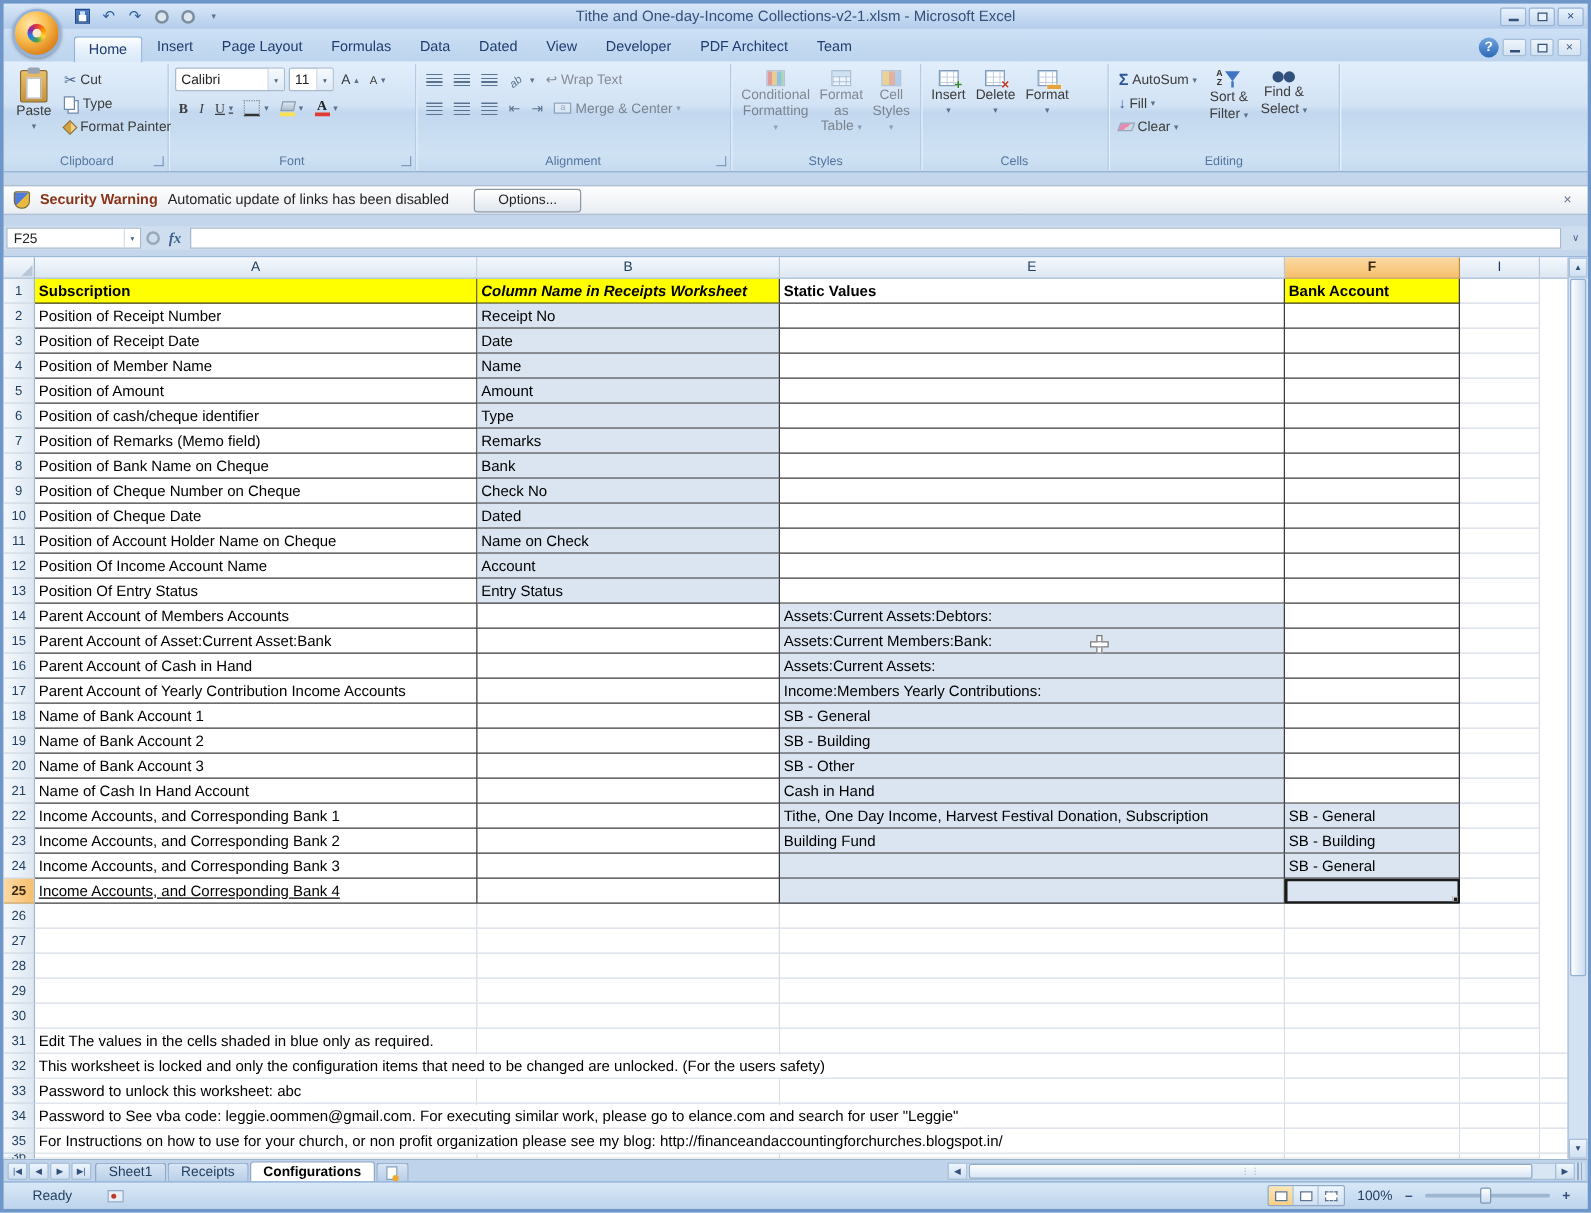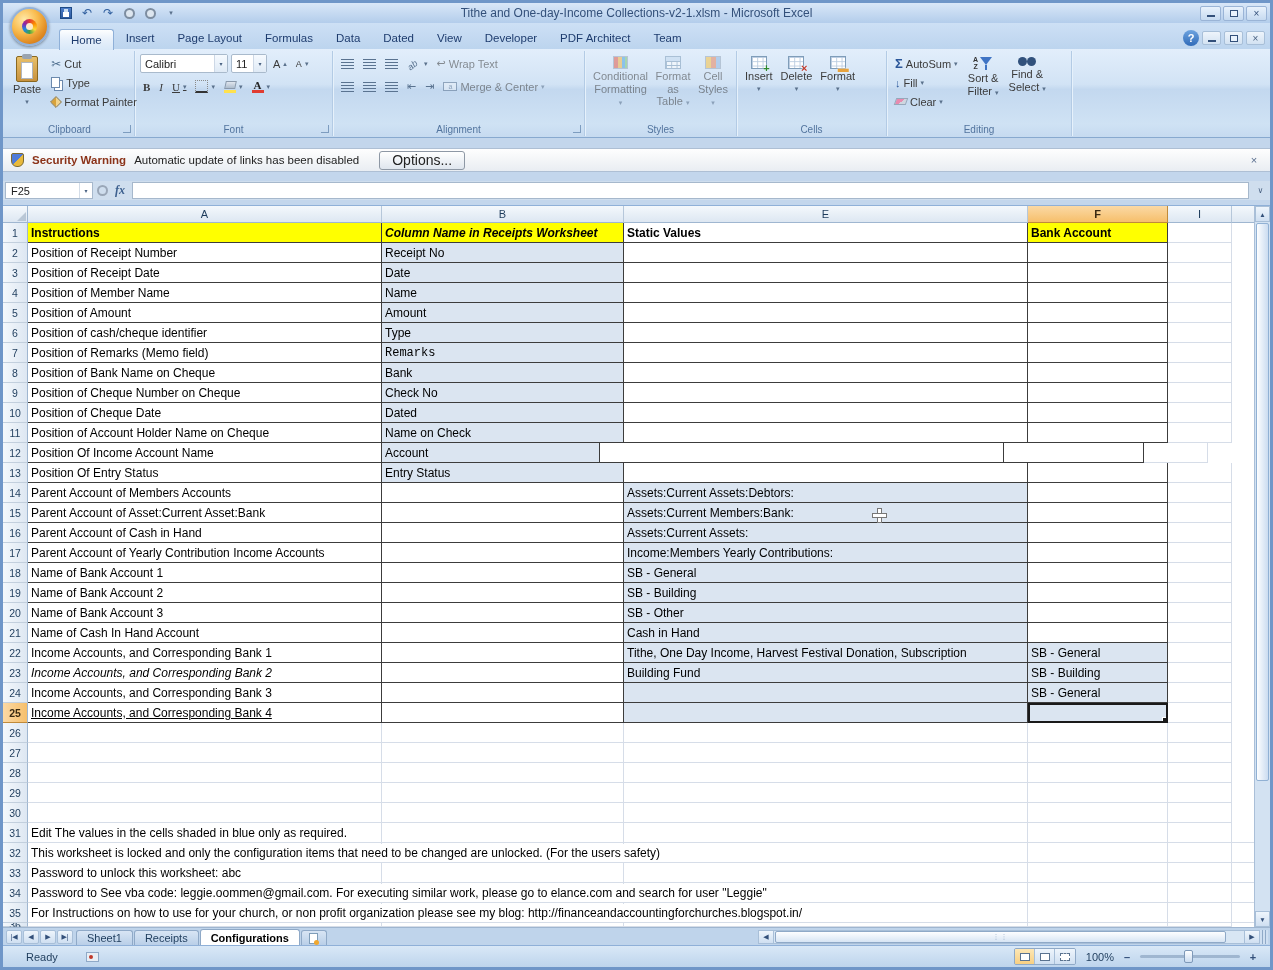--- a/index.html
+++ b/index.html
@@ -75,25 +75,25 @@
 .icon-sort .stem{position:absolute;right:6px;top:9px;width:2px;height:5px;background:#3f74c4}
 .bino{width:18px;height:11px;position:relative}
 .bino::before,.bino::after{content:"";position:absolute;top:1px;width:9px;height:9px;border-radius:50%;background:#31517c}
 .bino::before{left:0}.bino::after{right:0}
 
 .strip{flex:none;background:#c3d6ec}
 .secbar{height:24px;flex:none;background:linear-gradient(#fefefe,#e9edf2);border-top:1px solid #aebfd4;border-bottom:1px solid #aebfd4;display:flex;align-items:center;gap:8px;padding-left:8px}
 .shield{width:13px;height:14px;border-radius:2px 2px 6px 6px;background:linear-gradient(135deg,#4f7bd9 50%,#e8b93c 50%);border:1px solid #7d6a2f}
 .sec-title{font-weight:bold;color:#8b3319;font-size:11.5px}
 .sec-msg{color:#222;font-size:11.5px}
-.opts{margin-left:12px;width:86px;height:19px;font-size:14px;color:#222;background:linear-gradient(#fff,#dfe6ee);border:1px solid #8e98a5;border-radius:3px;font-family:"Liberation Sans",sans-serif}
+.opts{margin-left:12px;width:86px;height:19px;font-size:11px;color:#222;background:linear-gradient(#fff,#dfe6ee);border:1px solid #8e98a5;border-radius:3px;font-family:"Liberation Sans",sans-serif}
 .sec-close{margin-left:auto;margin-right:8px;color:#5a6f8f;font-size:11px;width:16px;text-align:center}
 
 .fbar{height:19px;flex:none;background:#cfdeee;display:flex;align-items:stretch;gap:4px;padding:1px 2px}
-.namebox{width:88px;background:#fff;border:1px solid #a6b8cc;display:flex;align-items:center;font-size:11px;color:#222;padding-left:5px}
+.namebox{width:108px;background:#fff;border:1px solid #a6b8cc;display:flex;align-items:center;font-size:11px;color:#222;padding-left:5px}
 .nb-arr{margin-left:auto;width:13px;text-align:center;font-size:6px;color:#4a6282;border-left:1px solid #d4dde8;align-self:stretch;display:flex;align-items:center;justify-content:center}
 .fb-circle{width:11px;height:11px;border:2px solid #9aa7b8;border-radius:50%;align-self:center}
 .fx{font-family:"Liberation Serif",serif;font-style:italic;font-weight:bold;color:#3e618f;font-size:12px;align-self:center;padding:0 3px}
 .finput{flex:1;background:#fff;border:1px solid #a6b8cc}
 .fb-expand{width:15px;display:flex;align-items:center;justify-content:center;font-size:8px;color:#4a6282}
 .sep6{height:6px;border-bottom:1px solid #8fb0d8}
 
 .sheet-wrap{height:721px;flex:none;position:relative;background:#fff}
 .colhrow{display:flex;height:17px}
 .corner{width:25px;flex:none;background:linear-gradient(#f4f8fc,#dde7f2);border-right:1px solid #9fb6d0;border-bottom:1px solid #9fb6d0;position:relative}
@@ -470,21 +470,21 @@
         <div class="colh" style="width: 242px;">B</div>
         <div class="colh" style="width: 404px;">E</div>
         <div class="colh sel" style="width: 140px;">F</div>
         <div class="colh" style="width: 64px;">I</div>
         <div class="colh filler"></div>
       </div>
     <div class="gridbody">
         <div class="grow">
           <div class="rowh">1</div>
           <div class="cell tbl y bold" style="width: 354px;">
-            <span>Instructions</span>
+            <span>Subscription</span>
           </div>
           <div class="cell tbl y bold" style="width: 242px; font-style: italic;">
             <span>Column Name in Receipts Worksheet</span>
           </div>
           <div class="cell tbl bold" style="width: 404px;">
             <span>Static Values</span>
           </div>
           <div class="cell tbl y bold" style="width: 140px;">
             <span>Bank Account</span>
           </div>
@@ -548,21 +548,21 @@
           </div>
           <div class="cell tbl" style="width: 404px;"></div>
           <div class="cell tbl" style="width: 140px;"></div>
           <div class="cell" style="width: 64px;"></div>
         </div>
         <div class="grow">
           <div class="rowh">7</div>
           <div class="cell tbl" style="width: 354px;">
             <span>Position of Remarks (Memo field)</span>
           </div>
-          <div class="cell tbl b" style="width: 242px; font-family: Liberation Mono, monospace;">
+          <div class="cell tbl b" style="width: 242px;">
             <span>Remarks</span>
           </div>
           <div class="cell tbl" style="width: 404px;"></div>
           <div class="cell tbl" style="width: 140px;"></div>
           <div class="cell" style="width: 64px;"></div>
         </div>
         <div class="grow">
           <div class="rowh">8</div>
           <div class="cell tbl" style="width: 354px;">
             <span>Position of Bank Name on Cheque</span>
@@ -608,21 +608,21 @@
           </div>
           <div class="cell tbl" style="width: 404px;"></div>
           <div class="cell tbl" style="width: 140px;"></div>
           <div class="cell" style="width: 64px;"></div>
         </div>
         <div class="grow">
           <div class="rowh">12</div>
           <div class="cell tbl" style="width: 354px;">
             <span>Position Of Income Account Name</span>
           </div>
-          <div class="cell tbl b" style="width: 218px;">
+          <div class="cell tbl b" style="width: 242px;">
             <span>Account</span>
           </div>
           <div class="cell tbl" style="width: 404px;"></div>
           <div class="cell tbl" style="width: 140px;"></div>
           <div class="cell" style="width: 64px;"></div>
         </div>
         <div class="grow">
           <div class="rowh">13</div>
           <div class="cell tbl" style="width: 354px;">
             <span>Position Of Entry Status</span>
@@ -739,21 +739,21 @@
           <div class="cell tbl b" style="width: 404px;">
             <span>Tithe, One Day Income, Harvest Festival Donation, Subscription</span>
           </div>
           <div class="cell tbl b" style="width: 140px;">
             <span>SB - General</span>
           </div>
           <div class="cell" style="width: 64px;"></div>
         </div>
         <div class="grow">
           <div class="rowh">23</div>
-          <div class="cell tbl" style="width: 354px; font-style: italic;">
+          <div class="cell tbl" style="width: 354px;">
             <span>Income Accounts, and Corresponding Bank 2</span>
           </div>
           <div class="cell tbl" style="width: 242px;"></div>
           <div class="cell tbl b" style="width: 404px;">
             <span>Building Fund</span>
           </div>
           <div class="cell tbl b" style="width: 140px;">
             <span>SB - Building</span>
           </div>
           <div class="cell" style="width: 64px;"></div>

